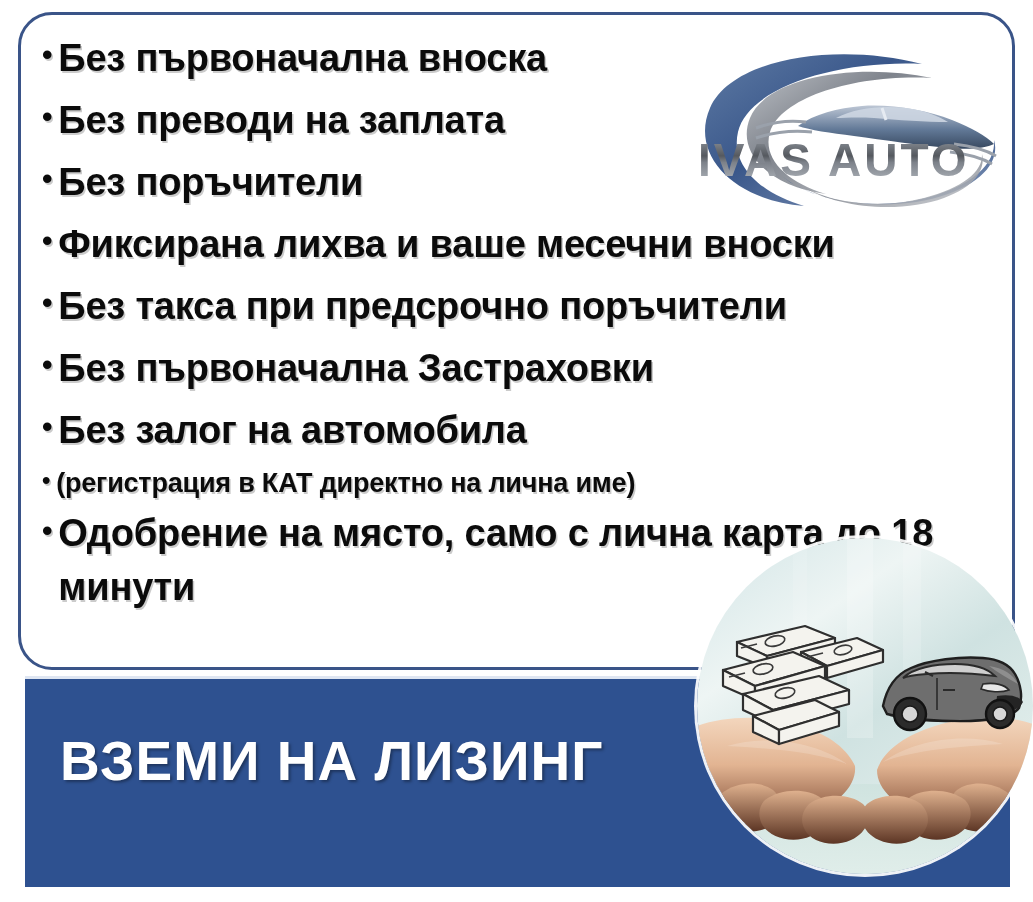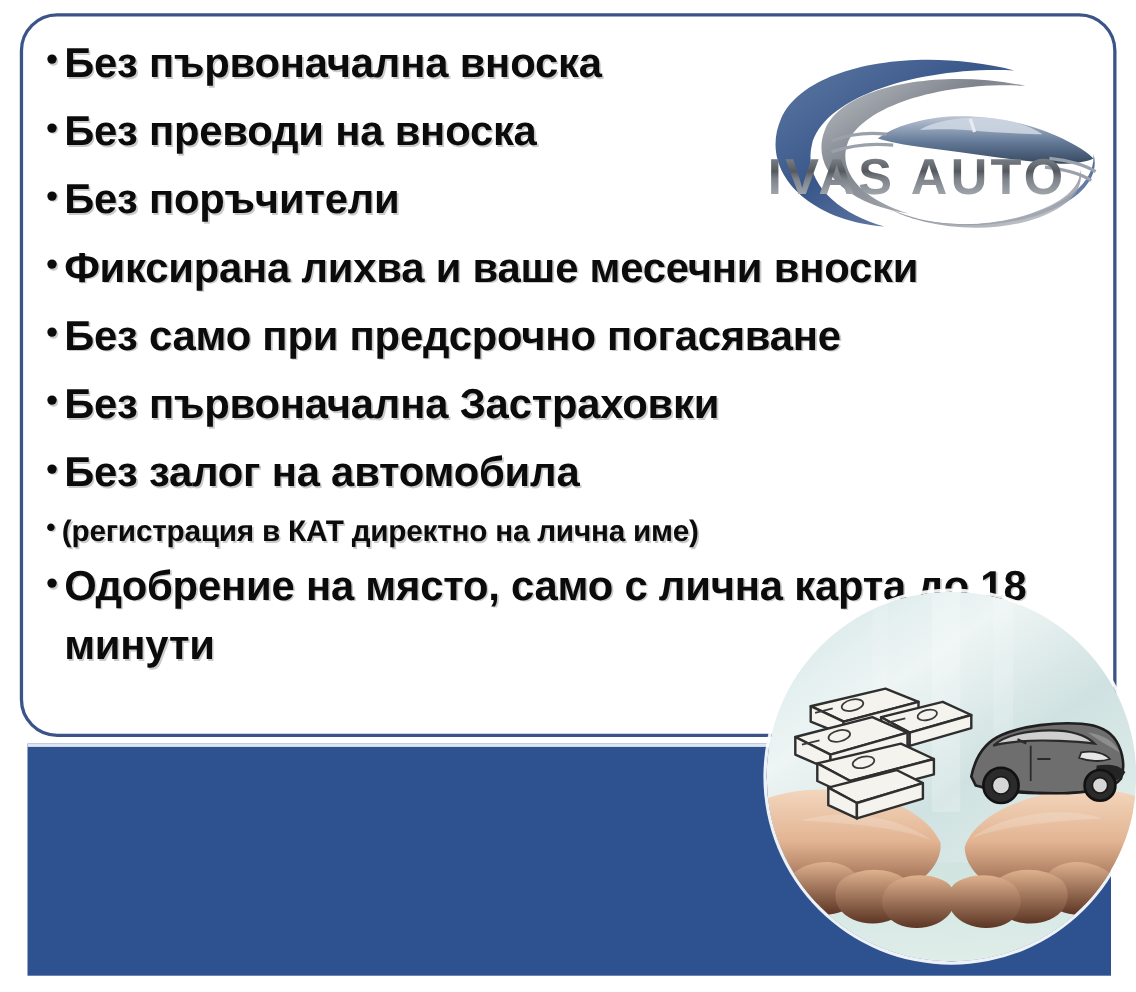--- a/index.html
+++ b/index.html
@@ -142,33 +142,33 @@
 
   <div class="banner"></div>
 
   <ul class="bullets">
     <li class="bullet b-lg b1">
       <span class="dot">•</span>
       <span class="btxt">Без първоначална вноска</span>
     </li>
     <li class="bullet b-lg b2">
       <span class="dot">•</span>
-      <span class="btxt">Без преводи на вноска</span>
+      <span class="btxt">Без преводи на заплата</span>
     </li>
     <li class="bullet b-lg b3">
       <span class="dot">•</span>
       <span class="btxt">Без поръчители</span>
     </li>
     <li class="bullet b-lg b4">
       <span class="dot">•</span>
       <span class="btxt">Фиксирана лихва и ваше месечни вноски</span>
     </li>
     <li class="bullet b-lg b5">
       <span class="dot">•</span>
-      <span class="btxt">Без само при предсрочно погасяване</span>
+      <span class="btxt">Без такса при предсрочно поръчители</span>
     </li>
     <li class="bullet b-lg b6">
       <span class="dot">•</span>
       <span class="btxt">Без първоначална Застраховки</span>
     </li>
     <li class="bullet b-lg b7">
       <span class="dot">•</span>
       <span class="btxt">Без залог на автомобила</span>
     </li>
     <li class="bullet b-sm b8">
@@ -370,14 +370,15 @@
 
           <path d="M 240 140 L 240 172" stroke="#2a2a2a" stroke-width="1.6" fill="none"></path>
           <path d="M 246 152 L 258 152" stroke="#2a2a2a" stroke-width="2" fill="none"></path>
 
           <path d="M 236 138 L 228 134" stroke="#2a2a2a" stroke-width="2" fill="none"></path>
         </g>
       </svg>
     </div>
   </div>
 
+  <div class="banner-text">ВЗЕМИ НА ЛИЗИНГ</div>
 
 </div>
 
 </body></html>

